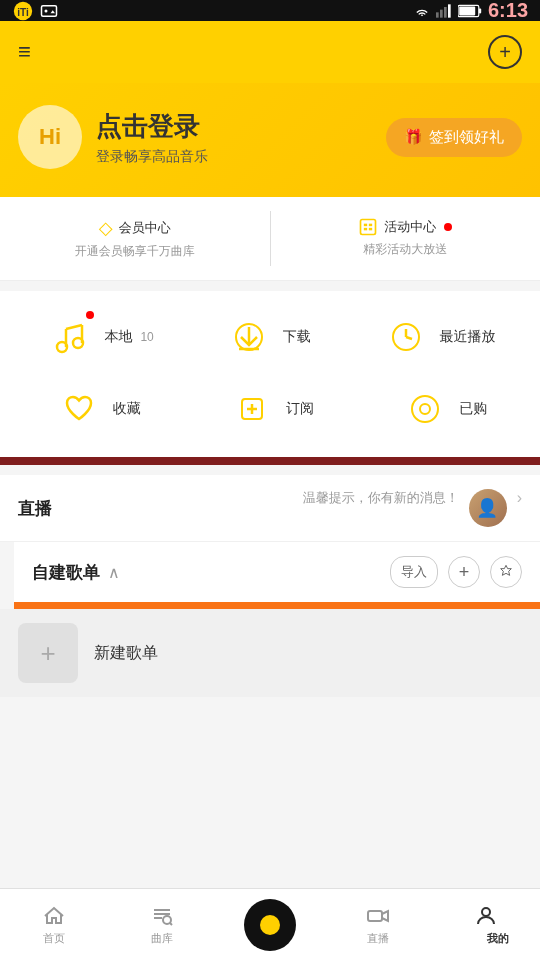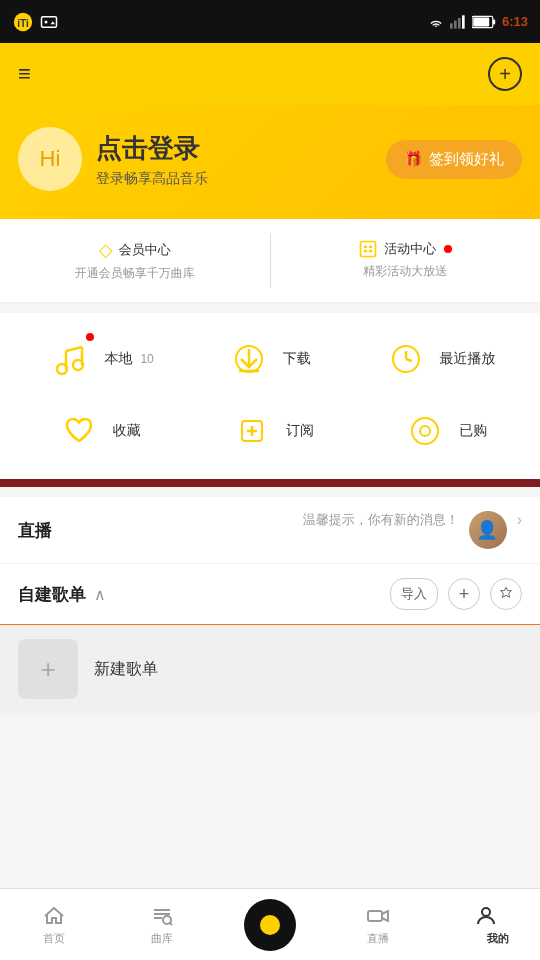--- a/index.html
+++ b/index.html
@@ -8,21 +8,21 @@
       height: 960px;
       font-family: -apple-system, 'PingFang SC', 'Microsoft YaHei', sans-serif;
       background: #f5f5f5;
       overflow: hidden;
       position: relative;
     }
 
     
     .status-bar {
       width: 100%;
-      height: 43px;
+      height: 21px;
       background: #111;
       display: flex;
       align-items: center;
       justify-content: space-between;
       padding: 0 12px;
     }
     .status-left { display: flex; align-items: center; gap: 6px; }
     .status-right { display: flex; align-items: center; gap: 6px; color: white; font-size: 15px; font-weight: bold; }
 
     
@@ -62,21 +62,21 @@
       font-size: 120px;
       color: rgba(255,200,0,0.4);
       font-weight: bold;
     }
     .banner-left { display: flex; align-items: center; gap: 14px; }
     .avatar-circle {
       width: 64px; height: 64px;
       background: rgba(255,255,255,0.6);
       border-radius: 50%;
       display: flex; align-items: center; justify-content: center;
-      font-size: 22px; font-weight: normal; color: #e8a000;
+      font-size: 22px; font-weight: bold; color: #e8a000;
     }
     .banner-text .title {
       font-size: 26px; font-weight: bold; color: #333;
     }
     .banner-text .subtitle {
       font-size: 14px; color: #555; margin-top: 4px;
     }
     .sign-btn {
       background: #f5a623;
       border: none; border-radius: 24px;
@@ -270,21 +270,21 @@
       <rect x="0" y="14" width="4" height="8" fill="white" opacity="0.4"></rect>
       <rect x="6" y="10" width="4" height="12" fill="white" opacity="0.4"></rect>
       <rect x="12" y="6" width="4" height="16" fill="white" opacity="0.4"></rect>
       <rect x="18" y="2" width="4" height="20" fill="white"></rect>
     </svg>
     <svg width="24" height="14" viewBox="0 0 30 16">
       <rect x="0" y="1" width="26" height="14" rx="2" fill="none" stroke="white" stroke-width="1.5"></rect>
       <rect x="1.5" y="2.5" width="20" height="11" rx="1" fill="white"></rect>
       <rect x="26" y="5" width="3" height="6" rx="1" fill="white"></rect>
     </svg>
-    <span style="color:#c2410c;font-size:13px;font-weight:bold;">6:13</span>
+    <span style="color:#fca5a5;font-size:20px;font-weight:bold;">6:13</span>
   </div>
 </div>
 
 <div class="header">
   <div class="menu-icon">≡</div>
   <div class="add-icon">+</div>
 </div>
 
 <div class="banner">
   <div class="banner-left">
@@ -400,21 +400,21 @@
 
 <div class="section" style="margin-top:10px;">
   <span class="section-title">直播</span>
   <div class="section-right">
     <span class="section-hint">温馨提示，你有新的消息！</span>
     <div class="live-avatar">👤</div>
     <span class="chevron">›</span>
   </div>
 </div>
 
-<div class="playlist-section" style="border-bottom:1px solid #f97316;">
+<div class="playlist-section" style="border-bottom:7px solid #f97316;margin-left:14px;">
   <div class="playlist-left">
     <span class="section-title">自建歌单</span>
     <span style="font-size:16px;color:#999;cursor:pointer;">∧</span>
   </div>
   <div class="playlist-actions">
     <div class="action-icon" style="padding:0 10px;width:auto;border-radius:14px;font-size:13px;border:1px solid #ccc;">
       <span>导入</span>
     </div>
     <div class="action-icon">
       <span style="font-size:18px;font-weight:300;">+</span>

